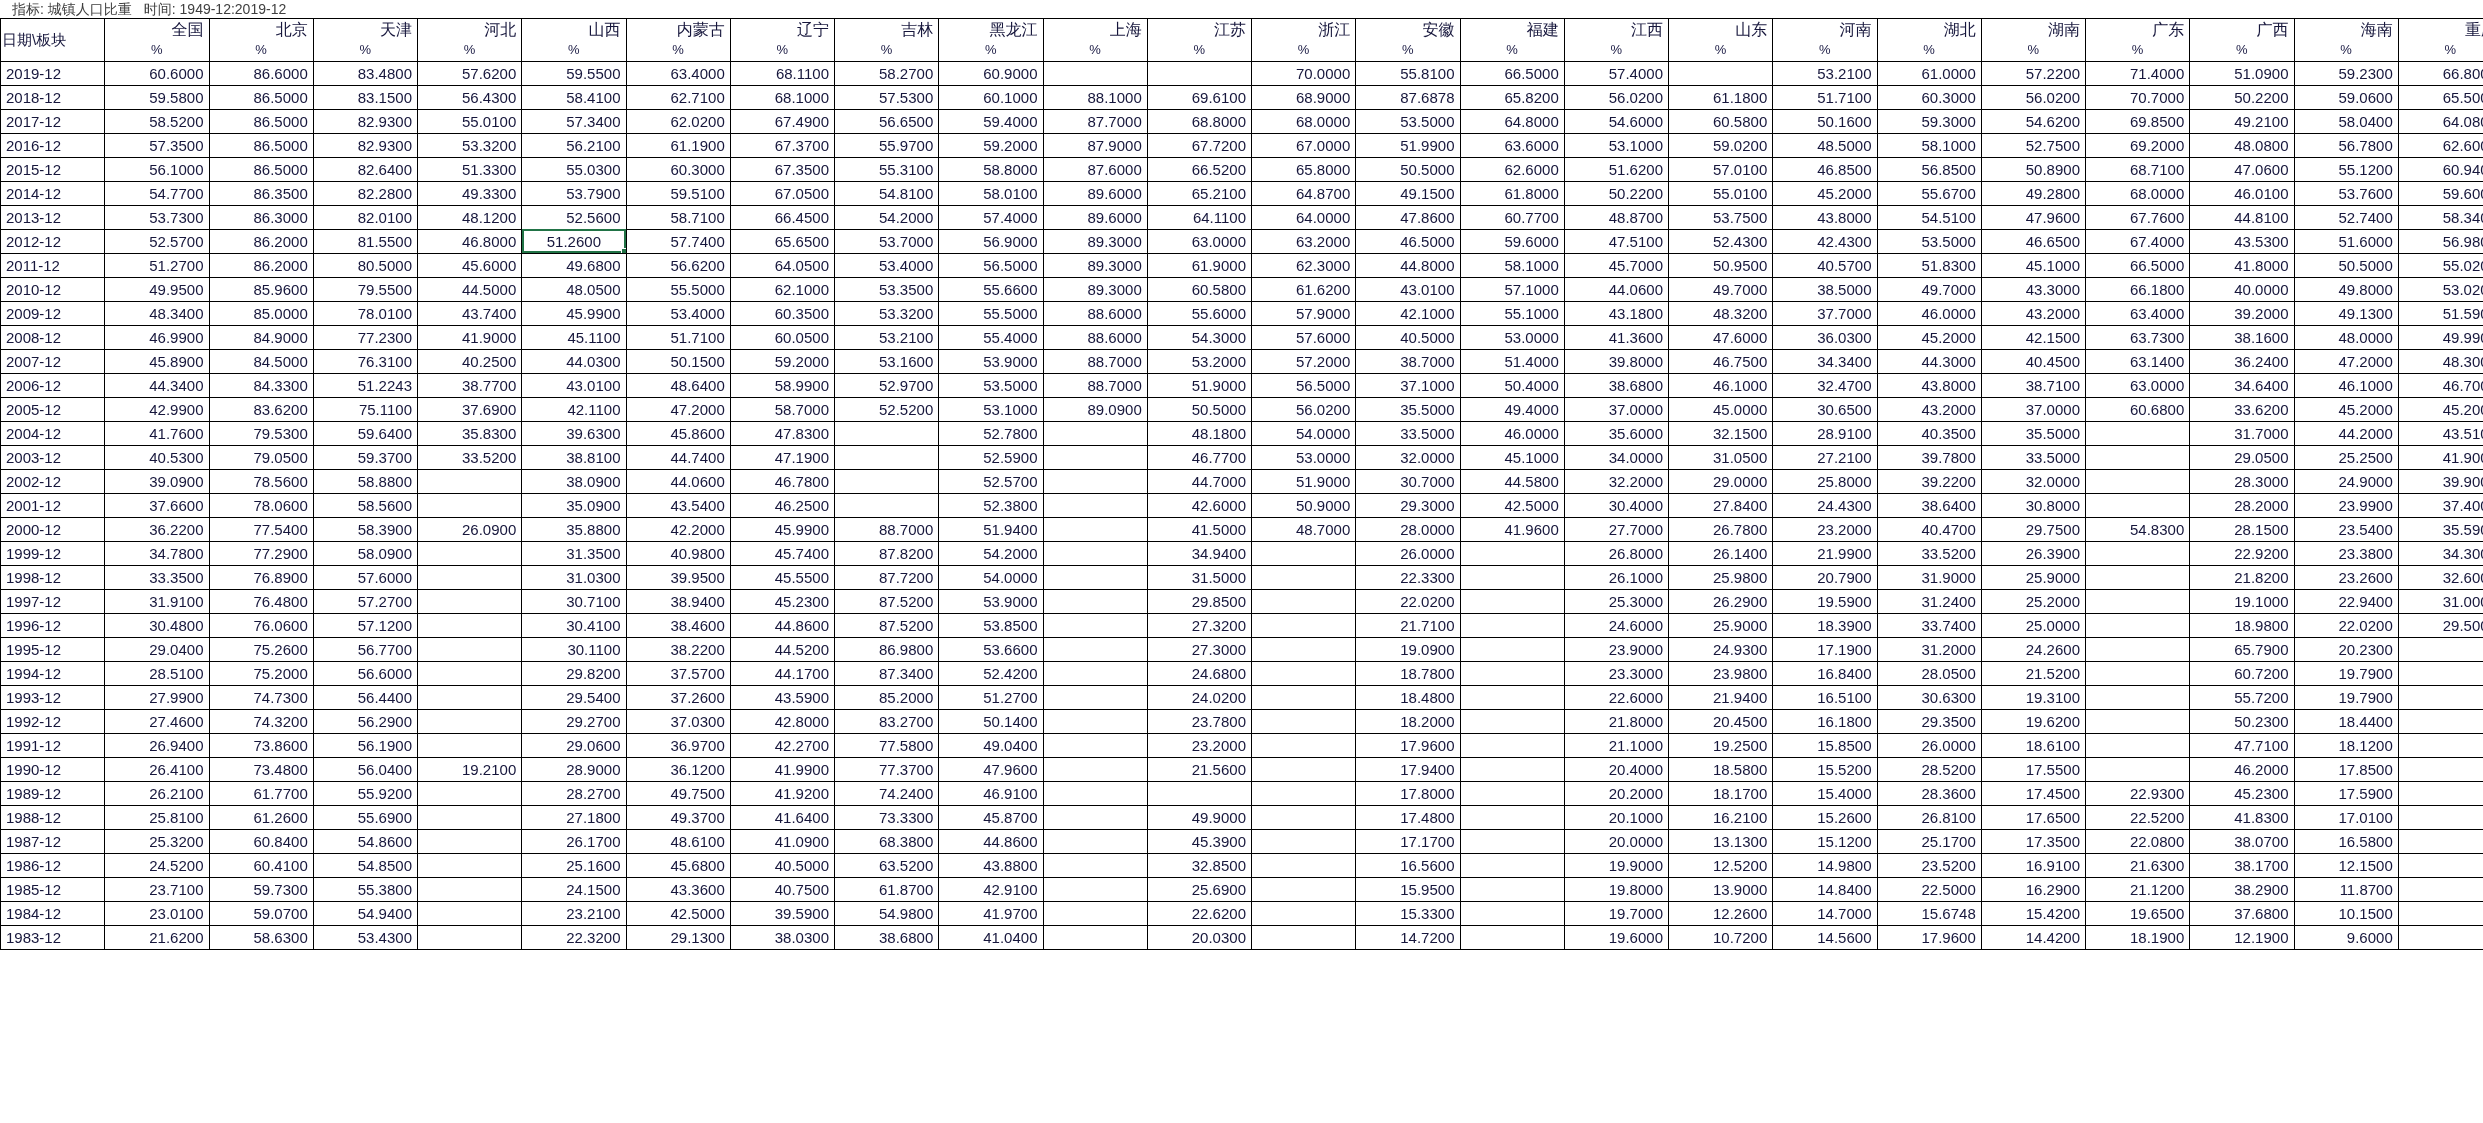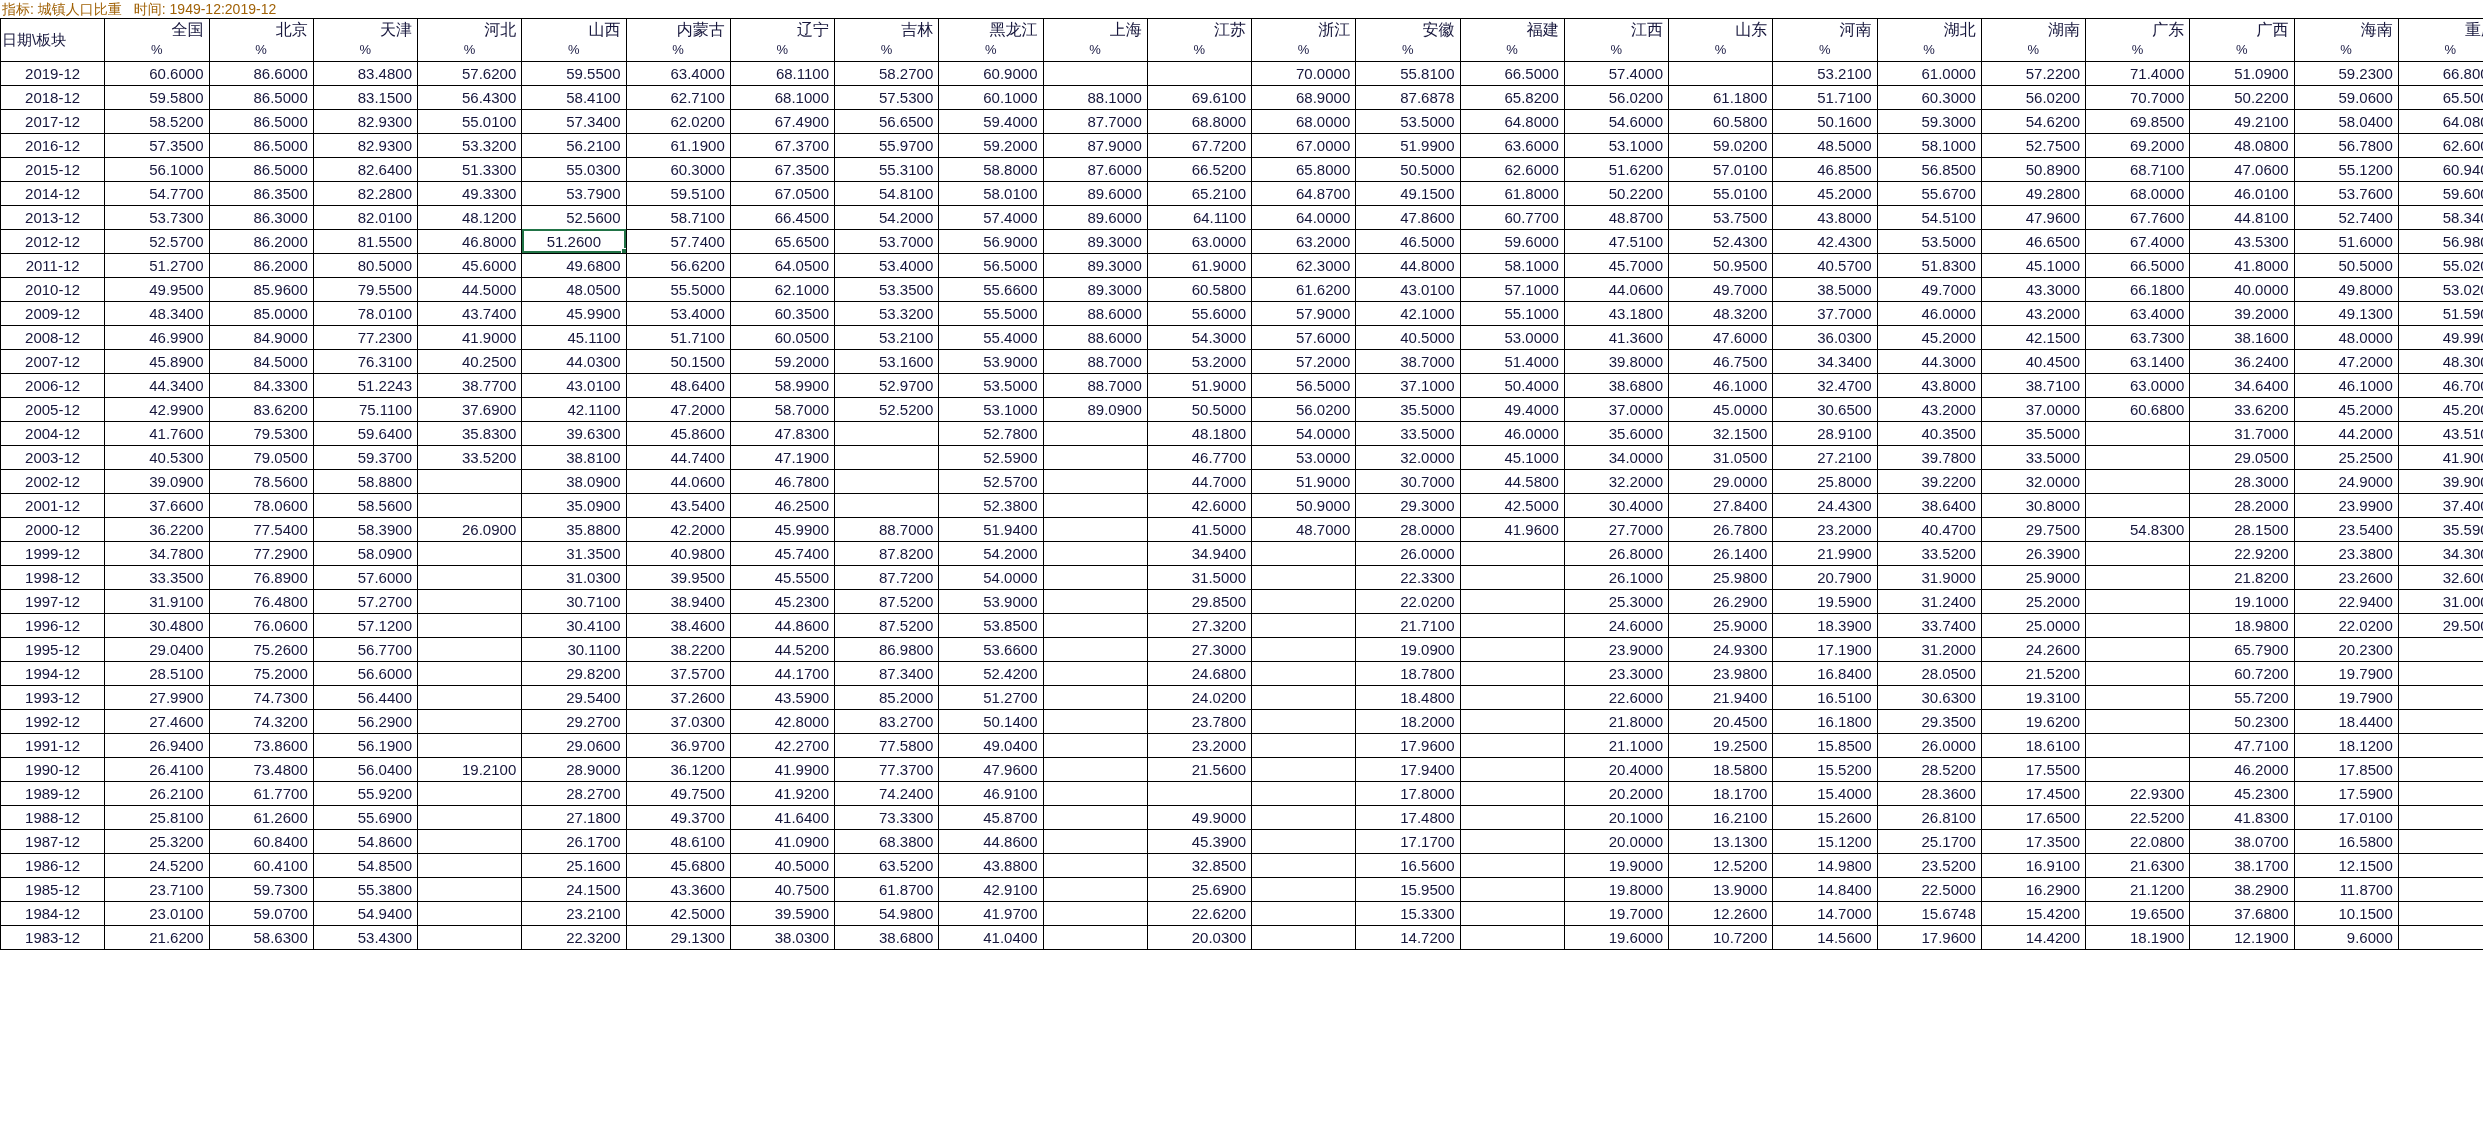--- a/index.html
+++ b/index.html
@@ -9,22 +9,22 @@
     width:2483px;
     height:1123px;
     overflow:hidden;
   }
   #wrap{width:2483px;height:1123px;position:relative;overflow:hidden;}
 
   #title-bar{
     height:18px;
     line-height:18px;
     font-size:14px;
-    color:#a16207;
-    padding-left:2px;
+    color:#404040;
+    padding-left:12px;
     white-space:nowrap;
     overflow:hidden;
   }
   #title-bar .tpart{margin-right:12px;}
 
   table.grid{
     border-collapse:collapse;
     table-layout:fixed;
     width:2503px;
     font-size:15px;
@@ -59,21 +59,21 @@
     font-size:13px;
     color:#22224a;
   }
   thead th.corner{
     text-align:left;
     vertical-align:middle;
     font-size:15px;
     padding-left:1px;
   }
   td.datecell{
-    text-align:center;
+    text-align:left;
     padding-left:2px;
     font-size:15px;
   }
   td.numcell{
     text-align:right;
     padding-right:4px;
     font-size:15px;
   }
   td.sel{
     outline:2px solid #217346;

